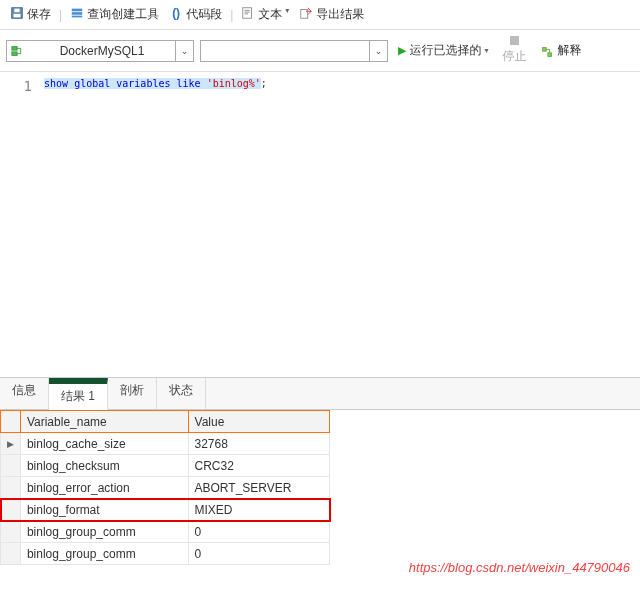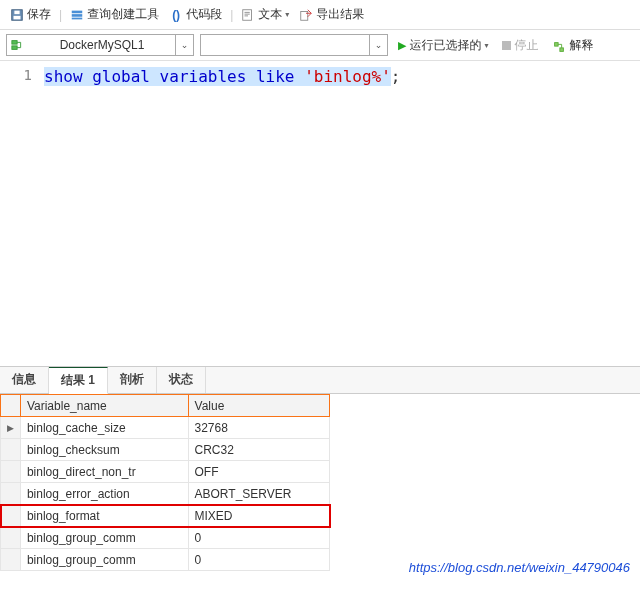--- a/index.html
+++ b/index.html
@@ -1,51 +1,51 @@
 <!DOCTYPE html>
 <html><head>
 <meta charset="utf-8">
 <style>
 * { box-sizing: border-box; margin: 0; padding: 0; }
 body { font-family: "Microsoft YaHei", Arial, sans-serif; font-size: 12px; color: #333; background: #fff; width: 640px; }
 .toolbar { display: flex; align-items: center; padding: 4px 6px; border-bottom: 1px solid #ddd; gap: 2px; }
-.tb-item { display: flex; align-items: center; gap: 3px; padding: 2px 4px; cursor: pointer; color: #333; }
+.tb-item { display: flex; gap: 3px; padding: 2px 4px; cursor: pointer; color: #333; }
 .tb-icon { width: 14px; height: 14px; display: inline-flex; align-items: center; justify-content: center; }
 .sep { color: #ccc; padding: 0 2px; }
 .row2 { display: flex; align-items: center; padding: 4px 6px; gap: 6px; border-bottom: 1px solid #e0e0e0; }
 .combo { display: flex; align-items: center; border: 1px solid #aaa; background: #fff; height: 22px; }
 .combo-icon { padding: 0 4px; display: flex; align-items: center; }
 .combo-text { padding: 0 6px; flex: 1; text-align: center; }
 .combo-arrow { border-left: 1px solid #aaa; width: 18px; height: 100%; display: flex; align-items: center; justify-content: center; font-size: 9px; color: #555; }
 .combo1 { width: 188px; }
 .combo2 { width: 188px; }
 .run-btn { display: flex; align-items: center; gap: 3px; cursor: pointer; padding: 2px 4px; }
 .play-icon { color: #2a2; font-size: 11px; }
-.stop-btn { color: #aaa; display: flex; align-items: center; gap: 3px; padding: 2px 4px; }
+.stop-btn { color: #aaa; display: flex; align-items: center; gap: 3px; padding: 2px 4px; flex-direction: column; }
 .stop-sq { width: 9px; height: 9px; background: #bbb; }
 .explain { display: flex; align-items: flex-end; gap: 3px; padding: 2px 4px; }
 .editor { display: flex; height: 305px; background: #fff; }
 .gutter { width: 40px; text-align: right; padding: 6px 8px 6px 0; color: #888; font-family: Consolas, monospace; font-size: 14px; }
-.code { flex: 1; padding: 6px 4px; font-family: Consolas, monospace; font-size: 16px; }
+.code { flex: 1; padding: 6px 4px; font-family: Consolas, monospace; font-size: 10px; }
 .kw { color: #0000cc; background: #cde6ff; }
 .sp { background: #cde6ff; }
 .str { color: #cc0000; background: #cde6ff; }
 .semi { color: #333; }
 .tabs { display: flex; border-top: 1px solid #ccc; border-bottom: 1px solid #ccc; background: #f7f7f7; }
-.tab { padding: 4px 12px; cursor: pointer; color: #444; border-right: 1px solid #ddd; font-weight: bold; }
-.tab.active { background: #fff; border-top: 1px solid #14532d; border-bottom: 1px solid #fff; margin-bottom: -1px; }
+.tab { padding: 4px 12px; cursor: pointer; color: #444; border-right: 1px solid #ddd; }
+.tab.active { background: #fff; border-top: 6px solid #14532d; border-bottom: 1px solid #fff; margin-bottom: -1px; }
 .grid { border-collapse: collapse; width: 330px; }
 .grid th { text-align: left; font-weight: normal; background: #f3f3f3; border: 1px solid #f97316; padding: 3px 6px; }
 .grid td { border: 1px solid #e5e5e5; padding: 3px 6px; white-space: nowrap; overflow: hidden; }
 .grid tr { height: 22px; }
 .col1 { width: 180px; max-width: 180px; }
 .col2 { width: 150px; max-width: 150px; }
 .rowind { width: 10px; background: #f3f3f3; border: 1px solid #ddd; font-size: 9px; color: #666; text-align: center; }
 .hl { outline: 2px solid #e00000; outline-offset: -1px; }
-.watermark { position: absolute; right: 10px; top: 560px; color: #1d4ed8; font-size: 13px; font-style: italic; }
+.watermark { position: absolute; right: 10px; top: 560px; color: #ef4444; font-size: 13px; font-style: italic; }
 .blue { color: #2a6fc9; }
 .orange { color: #d97b00; }
 .tree-icon svg { width: 14px; height: 14px; }
 </style>
 </head>
 <body>
 
 <div class="toolbar">
   <div class="tb-item">
     <span class="tb-icon">
@@ -161,25 +161,20 @@
         <td class="col1">binlog_cache_size</td>
         <td class="col2">32768</td>
       </tr>
       <tr>
         <td class="rowind"></td>
         <td class="col1">binlog_checksum</td>
         <td class="col2">CRC32</td>
       </tr>
       <tr>
         <td class="rowind"></td>
-        <td class="col1">binlog_direct_non_tr</td>
-        <td class="col2">OFF</td>
-      </tr>
-      <tr>
-        <td class="rowind"></td>
         <td class="col1">binlog_error_action</td>
         <td class="col2">ABORT_SERVER</td>
       </tr>
       <tr class="hl">
         <td class="rowind"></td>
         <td class="col1">binlog_format</td>
         <td class="col2">MIXED</td>
       </tr>
       <tr>
         <td class="rowind"></td>

